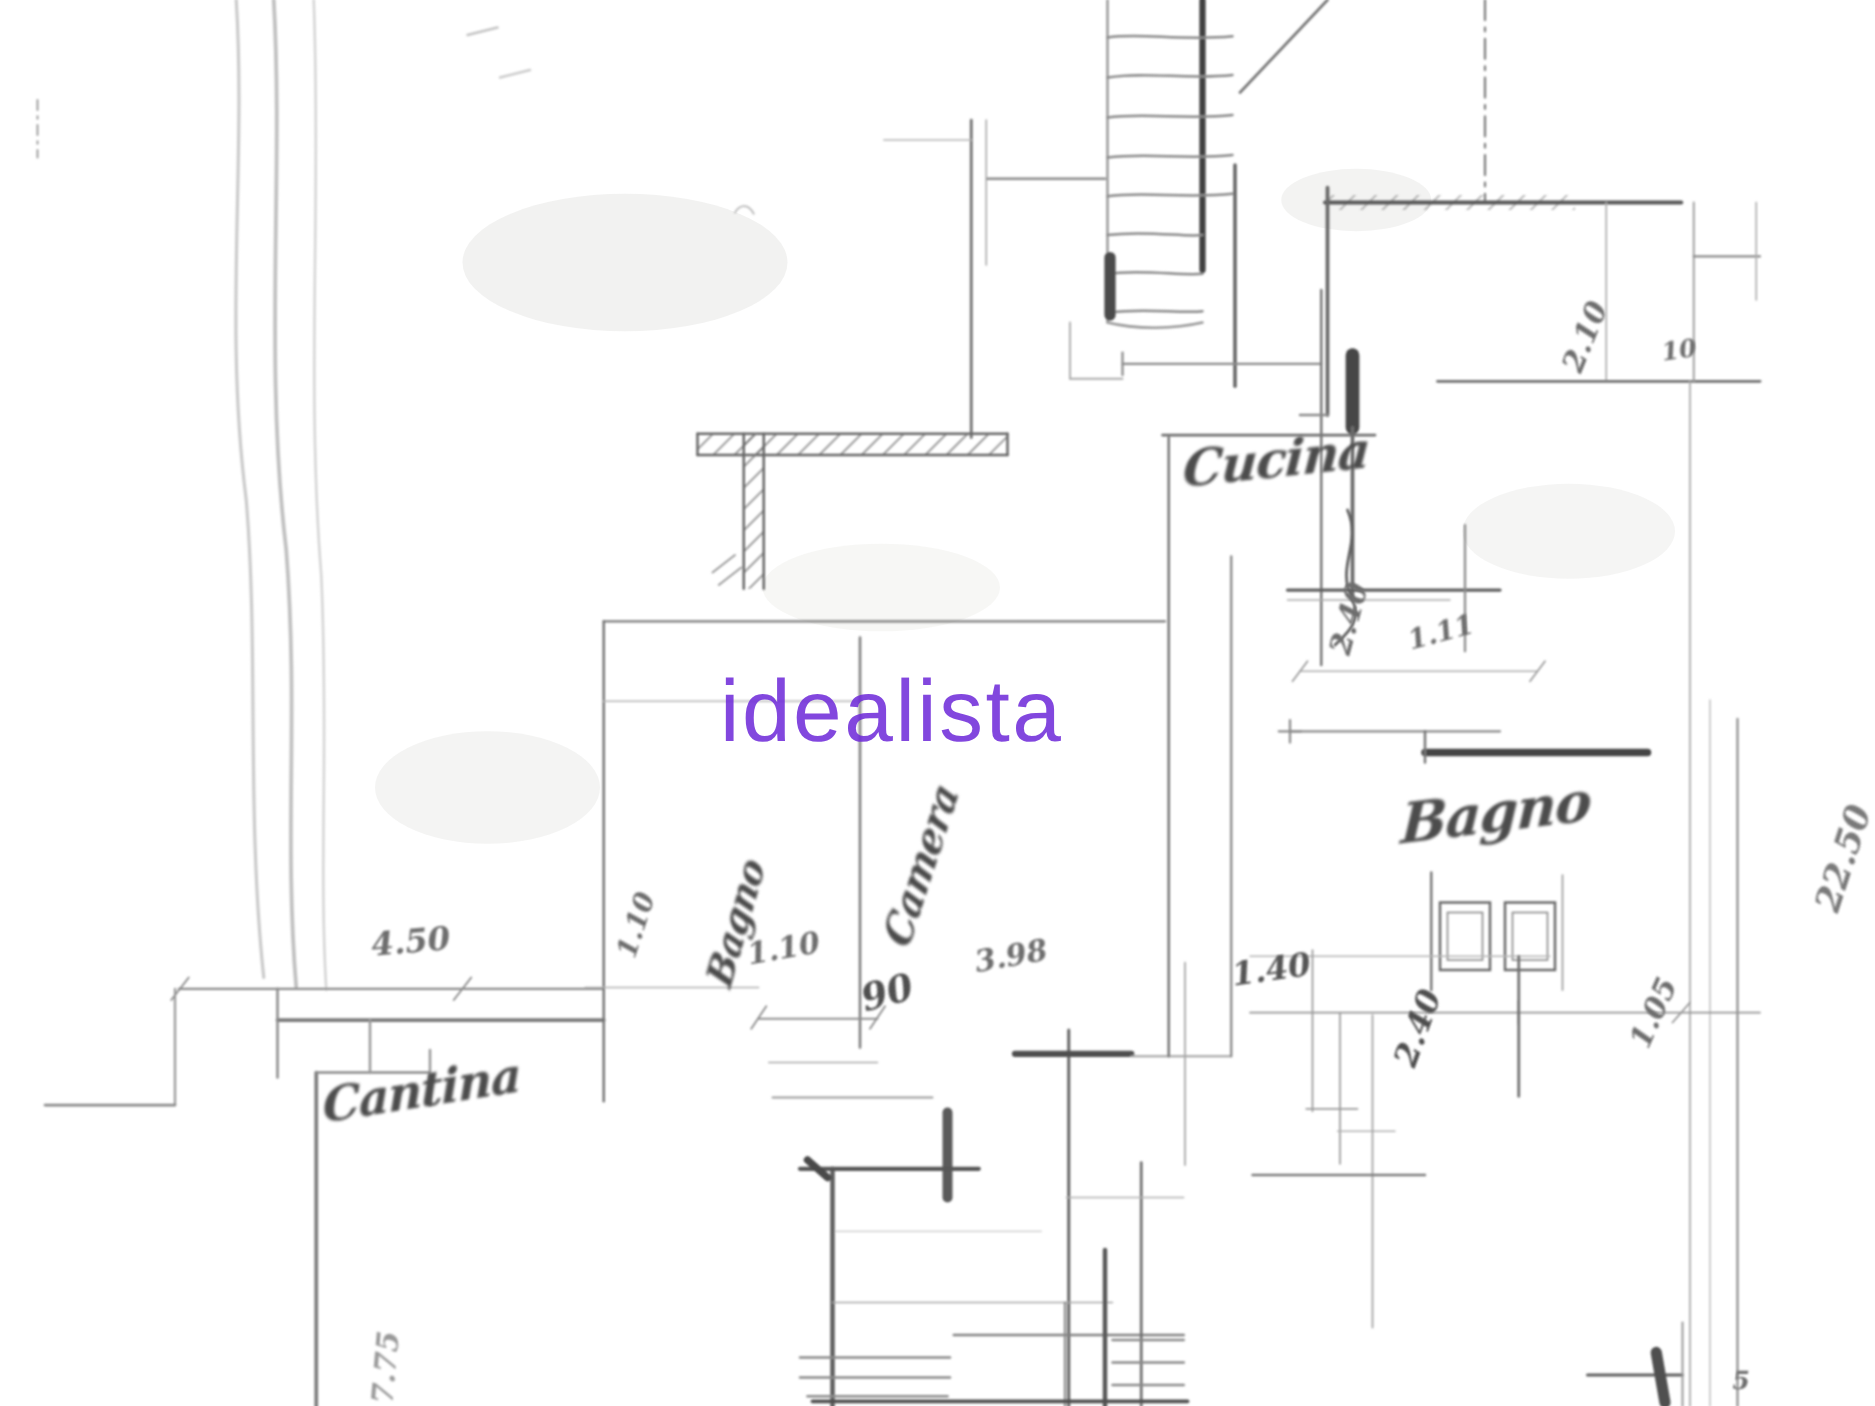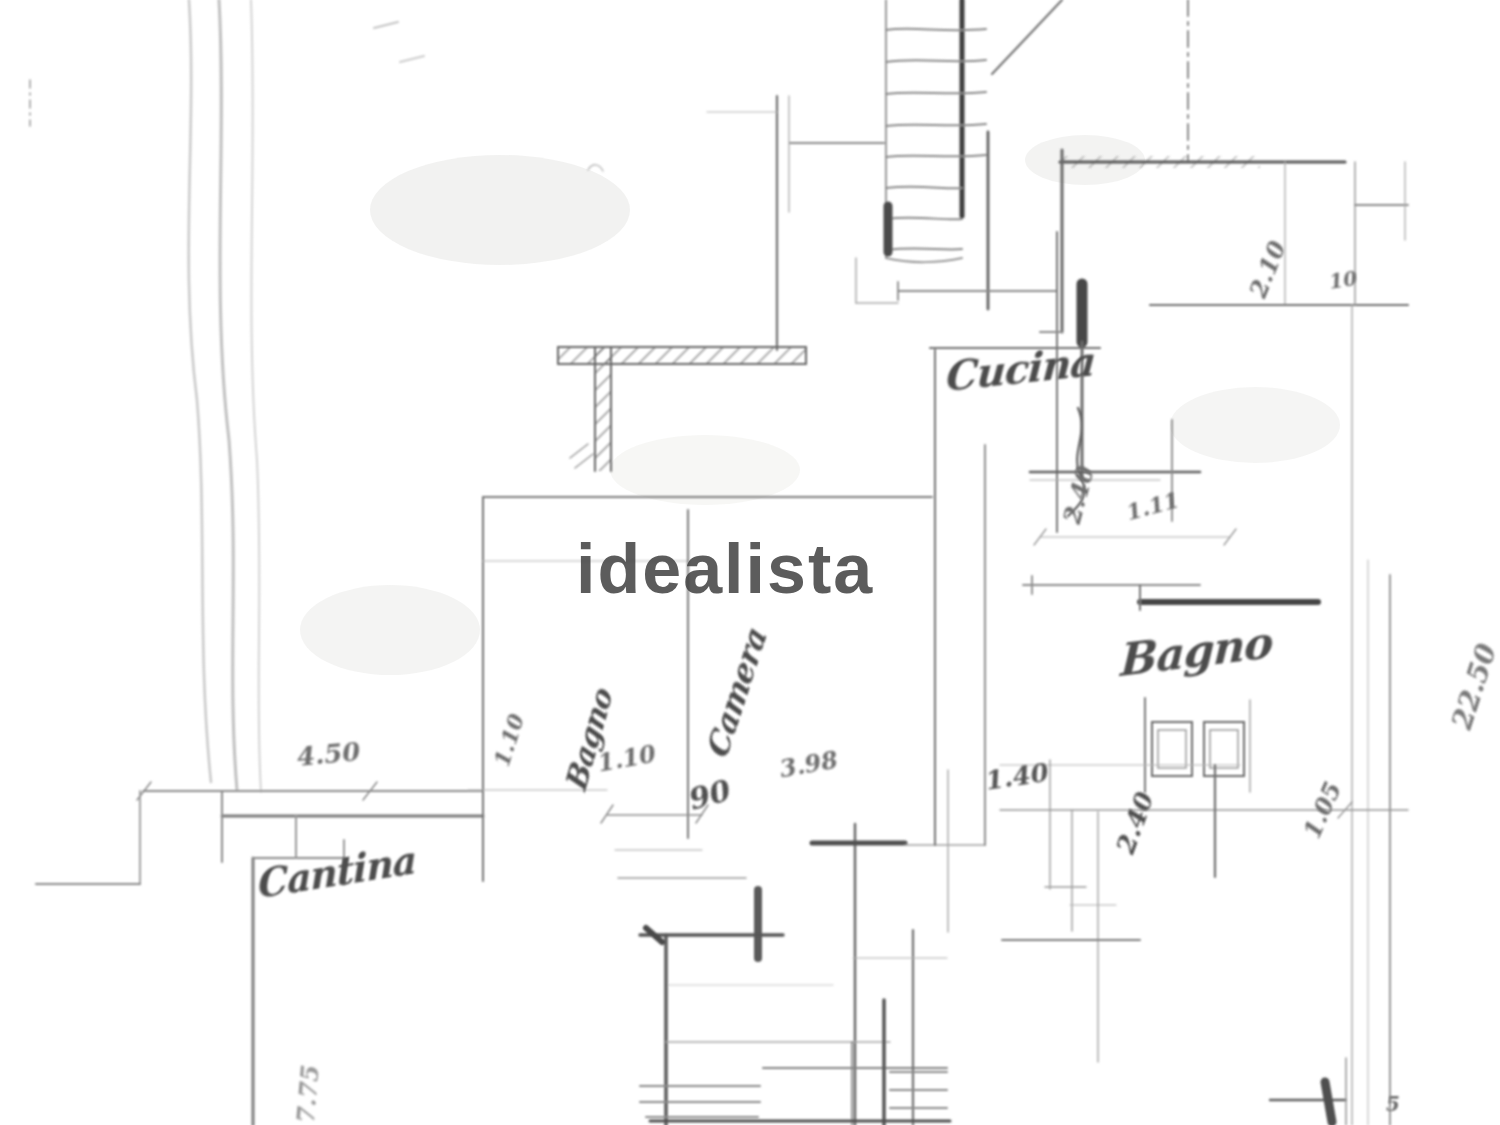--- a/index.html
+++ b/index.html
@@ -6,22 +6,22 @@
   .page{position:relative;width:1500px;height:1125px;background:#ffffff;overflow:hidden;
         font-family:"Liberation Sans",sans-serif;}
   .linework{position:absolute;left:0;top:0;}
   
   .hand{position:absolute;font-family:"DejaVu Serif",serif;font-style:italic;font-weight:700;
         color:#4c4c4c;filter:blur(1.1px);transform-origin:left top;letter-spacing:-1px;
         white-space:nowrap;line-height:1;}
   
   .dim{position:absolute;font-family:"DejaVu Serif",serif;font-style:italic;font-weight:600;
        color:#6e6e6e;filter:blur(1px);transform-origin:left top;white-space:nowrap;line-height:1;}
-  .watermark{position:absolute;left:576px;top:534px;font-size:70px;font-weight:700;
-             color:#404040;opacity:.85;letter-spacing:2px;filter:blur(.6px);line-height:1;}
+  .watermark{position:absolute;left:576px;top:534px;font-size:70px;font-weight:400;
+             color:#6d28d9;opacity:.85;letter-spacing:2px;filter:blur(.6px);line-height:1;}
 </style>
 </head>
 <body>
 
 <div class="page">
 
   <svg class="linework" width="1500" height="1125" viewBox="0 0 1500 1125">
     <defs>
       <filter id="scanblur" x="-5%" y="-5%" width="110%" height="110%">
         <feGaussianBlur stdDeviation="0.8"></feGaussianBlur>

